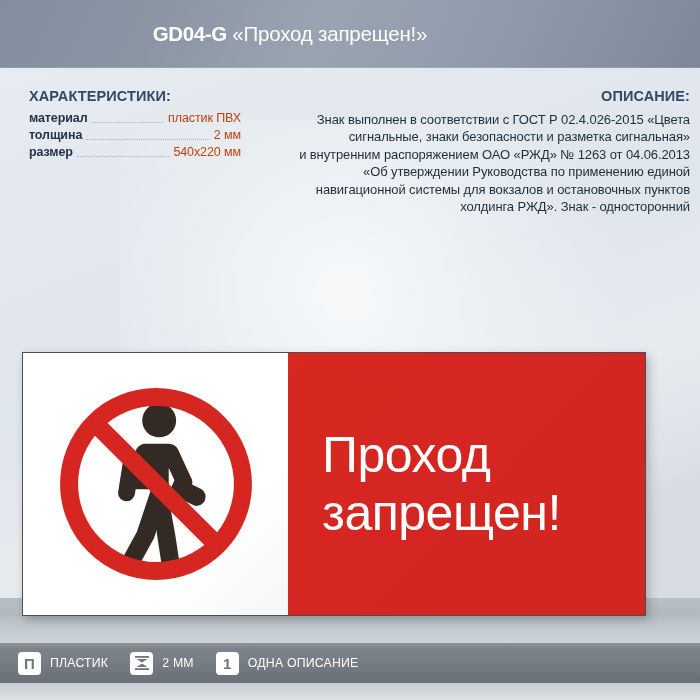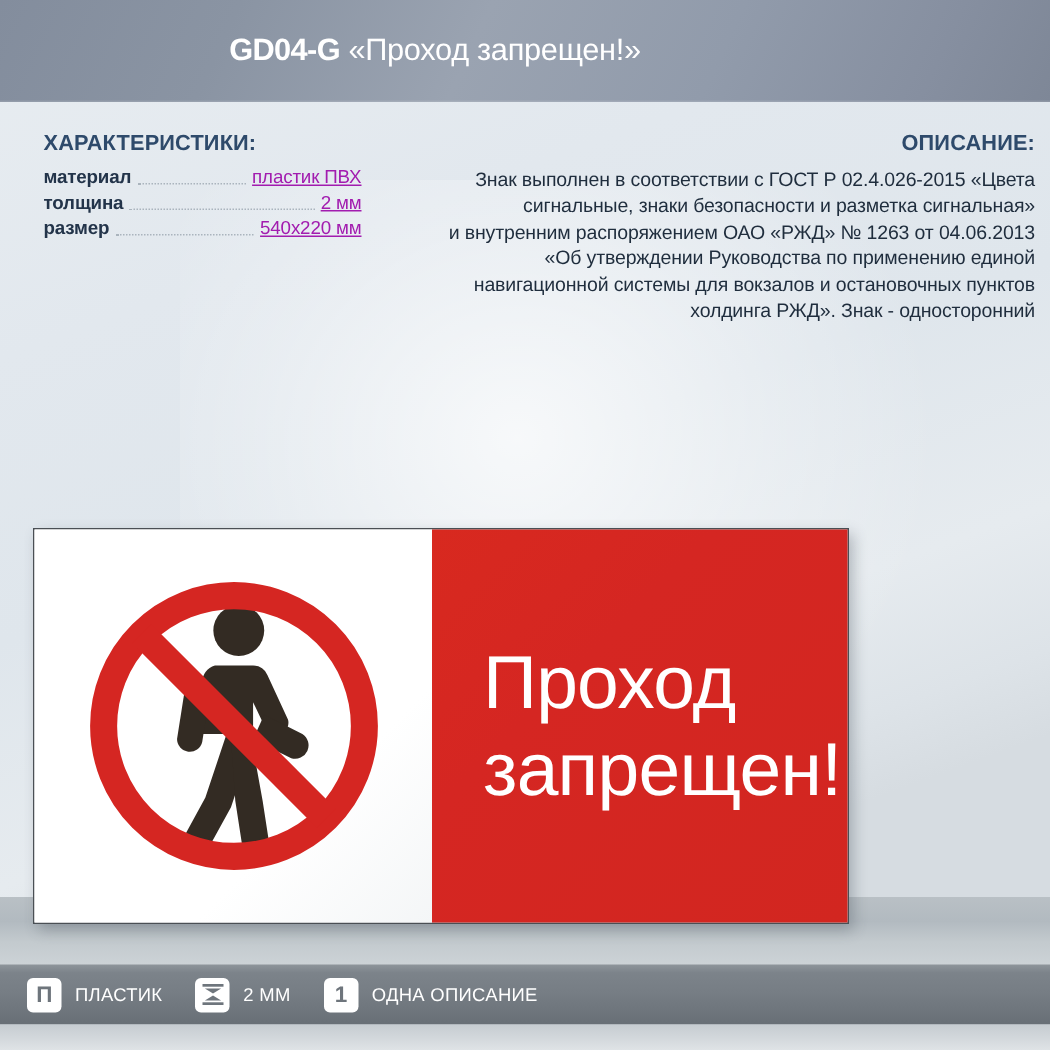--- a/index.html
+++ b/index.html
@@ -109,24 +109,23 @@
   }
   .spec-dots {
     flex: 1 1 auto;
     margin: 0 4px;
     border-bottom: 1.5px dotted #aab4bd;
     position: relative;
     top: -2px;
     min-width: 8px;
   }
   .spec-value {
-    color: #a21caf;
+    color: #c2410c;
     flex: 0 0 auto;
     letter-spacing: -0.1px;
-    text-decoration: underline;
   }
 
   .description {
     position: absolute;
     left: 240px;
     top: 88px;
     width: 450px;
     text-align: right;
   }
   .desc-body {
@@ -135,21 +134,21 @@
     line-height: 17.4px;
     letter-spacing: -0.1px;
   }
   .desc-body span { display: block; white-space: nowrap; }
 
   
   .sign {
     position: absolute;
     left: 22px;
     top: 352px;
-    width: 544px;
+    width: 624px;
     height: 264px;
     border: 1.5px solid #4a4f54;
     box-sizing: border-box;
     display: flex;
     background: #ffffff;
     box-shadow: 3px 4px 9px rgba(60,70,80,0.33);
   }
   .sign-pictogram {
     position: relative;
     flex: 0 0 265px;

